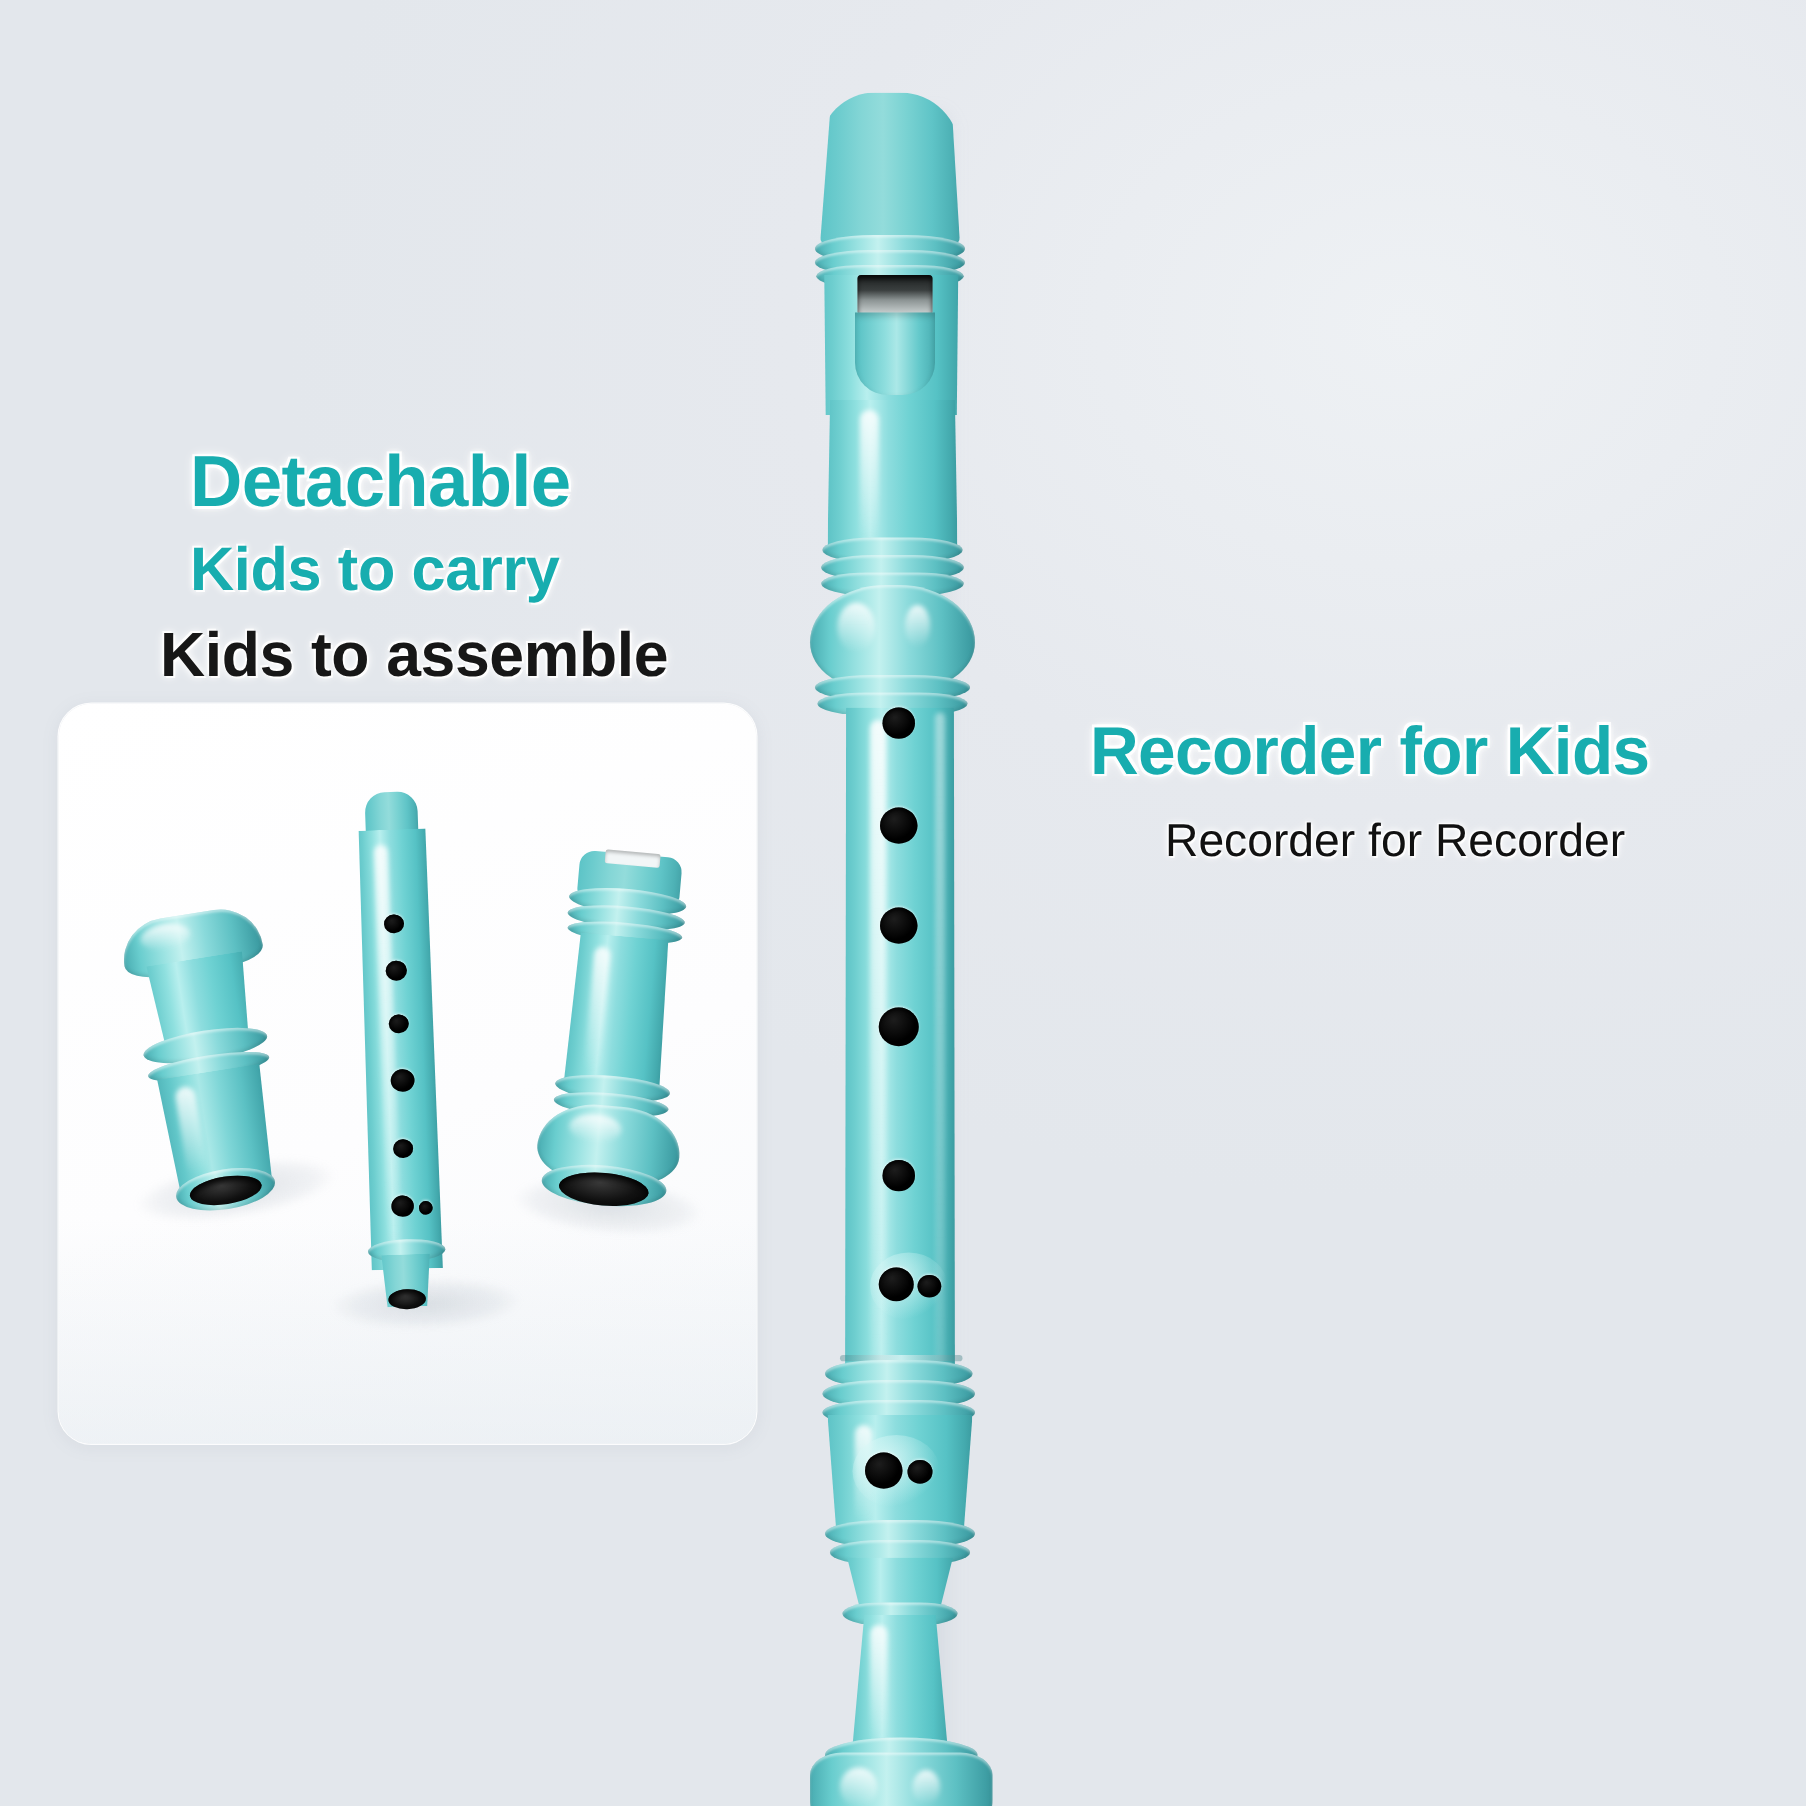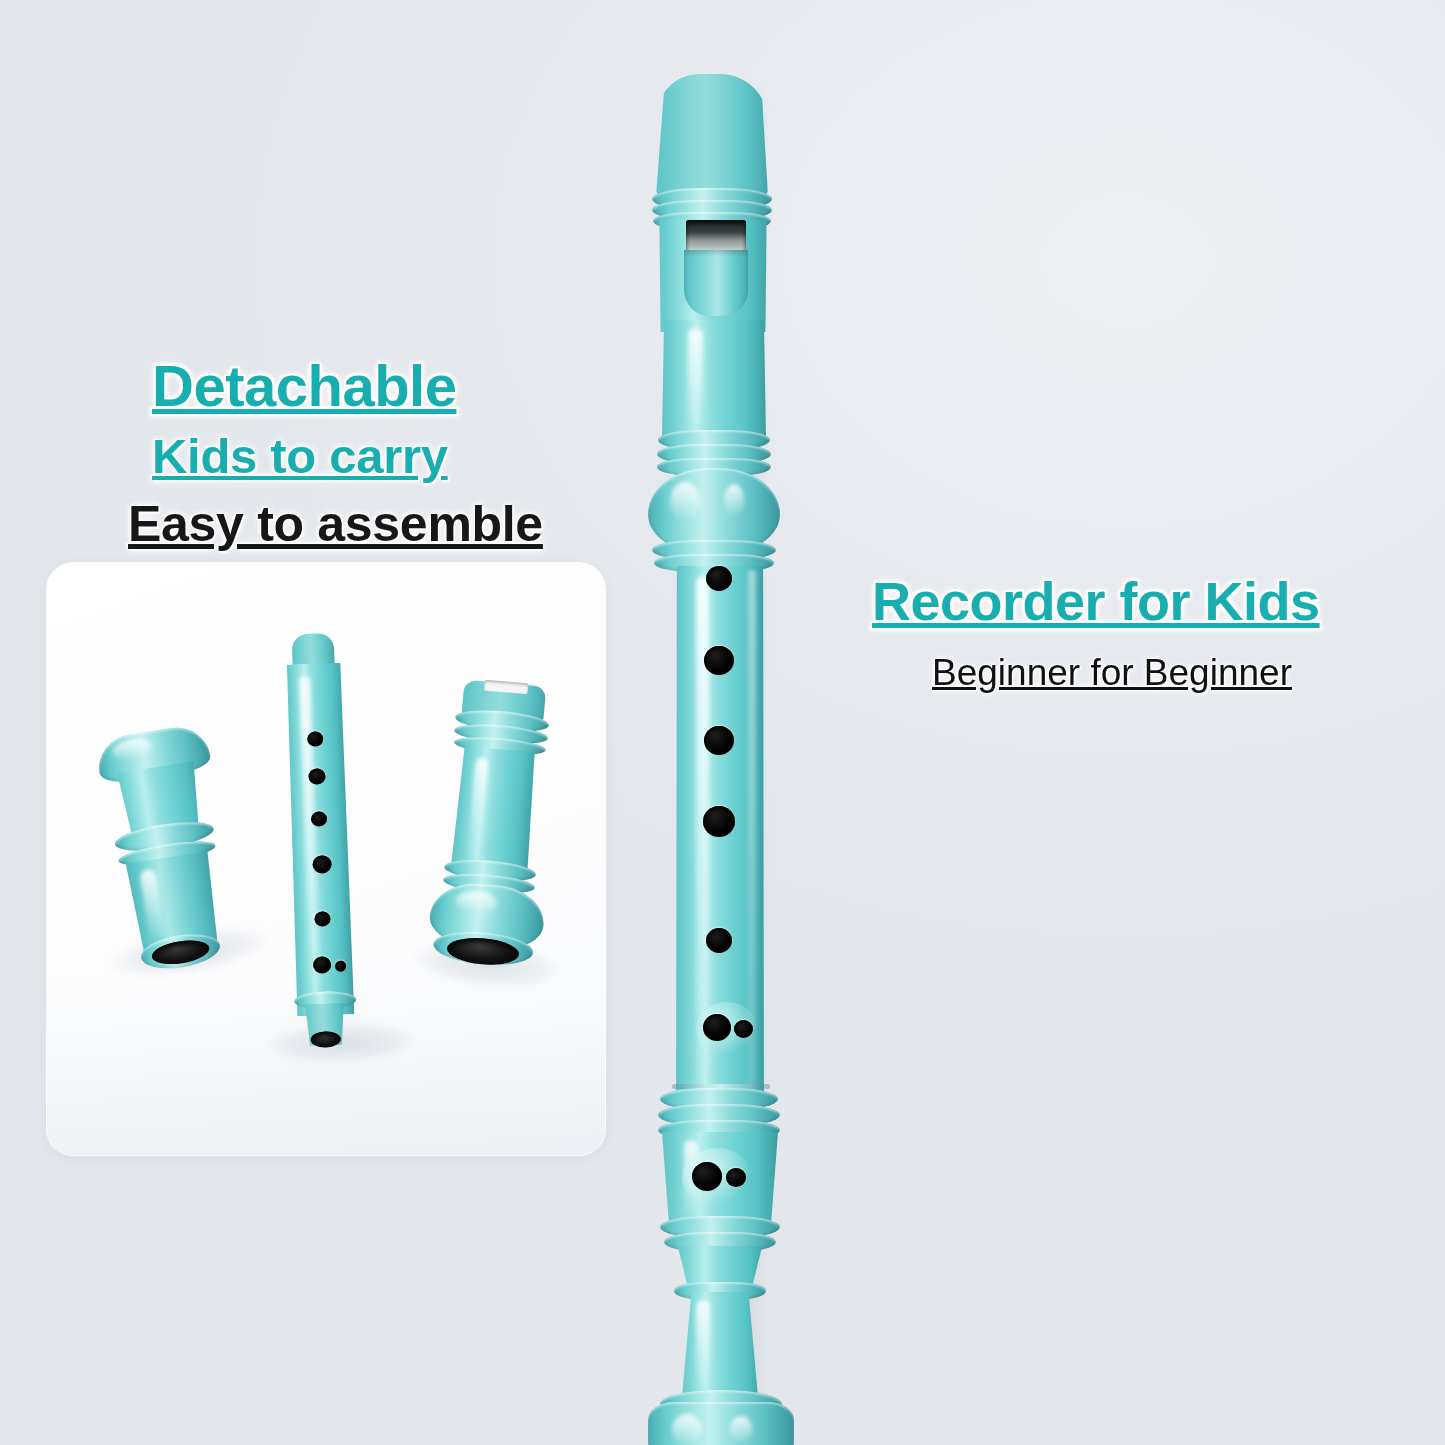--- a/index.html
+++ b/index.html
@@ -11,21 +11,21 @@
   }
   #stage{
     position:relative;width:1445px;height:1445px;
     background:
       radial-gradient(ellipse 900px 700px at 78% 18%, #eef1f4 0%, #e6e9ee 55%, #e3e7ec 100%),
       linear-gradient(135deg,#eceff3 0%,#e6eaef 45%,#e4e8ed 100%);
     overflow:hidden;
   }
 
   
-  .txt{position:absolute;white-space:nowrap;text-decoration:underline;}
+  .txt{position:absolute;white-space:nowrap;}
   .teal-big{
     color:#18ADAF;font-weight:bold;letter-spacing:-0.5px;
     text-shadow:
       0 0 6px #fff,0 0 6px #fff,0 0 10px #fff,
       2px 2px 0 rgba(255,255,255,.95),-2px -2px 0 rgba(255,255,255,.95),
       2px -2px 0 rgba(255,255,255,.9),-2px 2px 0 rgba(255,255,255,.9);
   }
   .teal-mid{
     color:#18ADAF;font-weight:bold;letter-spacing:-0.3px;
     text-shadow:0 0 6px #fff,0 0 8px #fff,
@@ -112,24 +112,24 @@
   
   #recorder{position:absolute;left:620px;top:70px;width:210px;height:1370px;}
 </style>
 </head>
 <body>
 
 <div id="stage">
 
   <div class="txt teal-big" id="t-detachable">Detachable</div>
   <div class="txt teal-mid" id="t-easycarry">Kids to carry</div>
-  <div class="txt black-mid" id="t-easyasm">Easy to assemble</div>
+  <div class="txt black-mid" id="t-easyasm">Kids to assemble</div>
 
   <div class="txt teal-big" id="t-recorder">Recorder for Kids</div>
-  <div class="txt black-sub" id="t-beginner">Beginner for Beginner</div>
+  <div class="txt black-sub" id="t-beginner">Recorder for Recorder</div>
 
   <div id="inset">
     <div class="floorshadow"></div>
 
     <div class="piece" style="left:48px;top:160px;width:160px;height:260px;transform:rotate(-9deg);">
       <div class="shadowblob" style="left:-2px;top:208px;width:160px;height:44px;"></div>
 
       <div class="ring" style="left:18px;top:6px;width:112px;height:46px;border-radius:48% 48% 42% 42% / 52px 52px 20px 20px;"></div>
       <div class="gloss" style="left:34px;top:11px;width:40px;height:20px;border-radius:50%;"></div>
 

